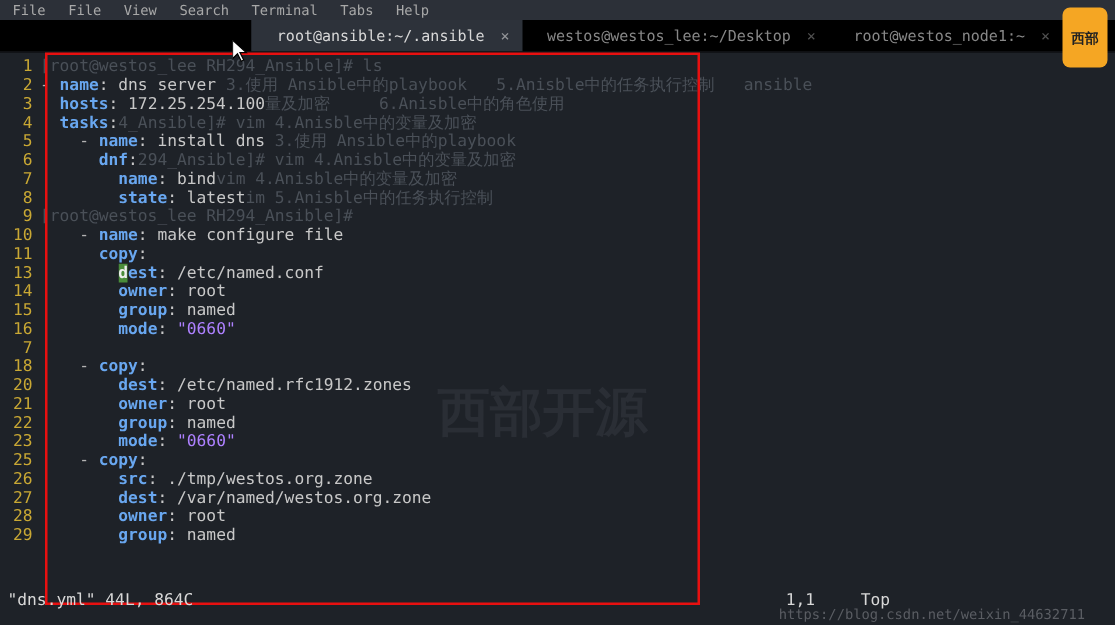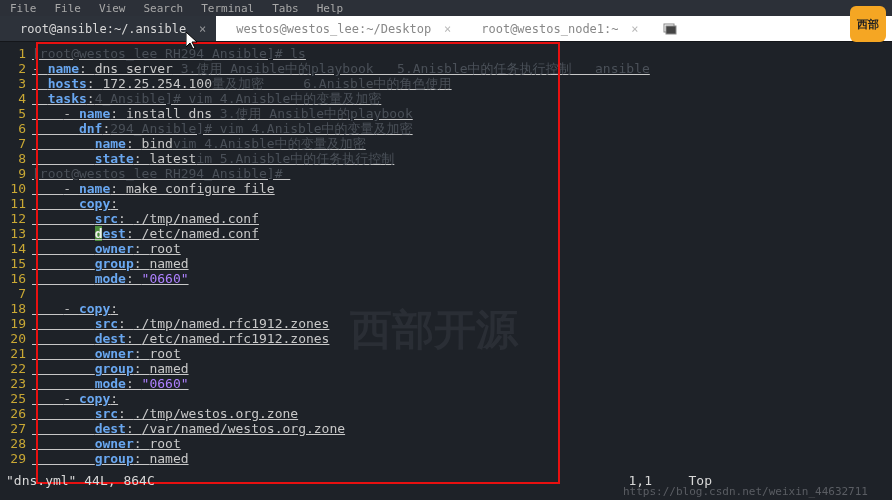--- a/index.html
+++ b/index.html
@@ -17,23 +17,24 @@
   display: flex;
   gap: 18px;
   padding: 2px 10px;
   background: #2c3038;
   height: 16px;
   font-size: 11px;
   color: #a8a8a8;
 }
 .tabbar {
   display: flex;
-  background: #ffffff;
+  background: #000000;
   height: 26px;
   border-bottom: 1px solid #14161a;
+  justify-content: flex-end;
 }
 .tab {
   display: flex;
   align-items: center;
   padding: 0 30px 0 20px;
   position: relative;
   color: #888;
   font-size: 12px;
   min-width: 180px;
 }
@@ -48,21 +49,21 @@
   align-items: center;
   padding: 0 10px;
   width: 42px;
   justify-content: center;
 }
 .corner-logo {
   position: absolute;
   right: 6px;
   top: 6px;
   width: 36px;
-  height: 36px;
+  height: 48px;
   border-radius: 6px;
   background: #f5a623;
   display: flex;
   align-items: center;
   justify-content: center;
   font-size: 11px;
   color: #222;
   font-weight: bold;
   overflow: hidden;
 }
@@ -86,21 +87,21 @@
   line-height: 15px;
   height: 15px;
 }
 .ln {
   width: 32px;
   text-align: right;
   padding-right: 6px;
   color: #c9a834;
   flex-shrink: 0;
 }
-.code { flex: 1; text-decoration: underline; }
+.code { flex: 1; }
 .ghost { color: #4a5058; }
 .k-dash { color: #b3b3b3; }
 .k-key { color: #69a7f0; font-weight: bold; }
 .k-col { color: #c8c8c8; }
 .k-str { color: #c8c8c8; }
 .k-quote { color: #ae81ff; }
 .cursor-v {
   background: #4a8c3a;
   color: #eee;
 }
@@ -184,28 +185,26 @@
       <div class="line"><span class="ln">2</span><span class="code"><span class="k-dash">- </span><span class="k-key">name</span><span class="k-col">: </span><span class="k-str">dns server</span><span class="ghost"> 3.使用 Ansible中的playbook   5.Anisble中的任务执行控制   ansible</span></span></div>
       <div class="line"><span class="ln">3</span><span class="code"><span class="">  </span><span class="k-key">hosts</span><span class="k-col">: </span><span class="k-str">172.25.254.100</span><span class="ghost">量及加密     6.Anisble中的角色使用</span></span></div>
       <div class="line"><span class="ln">4</span><span class="code"><span class="">  </span><span class="k-key">tasks</span><span class="k-col">:</span><span class="ghost">4_Ansible]# vim 4.Anisble中的变量及加密</span></span></div>
       <div class="line"><span class="ln">5</span><span class="code"><span class="">    </span><span class="k-dash">- </span><span class="k-key">name</span><span class="k-col">: </span><span class="k-str">install dns</span><span class="ghost"> 3.使用 Ansible中的playbook</span></span></div>
       <div class="line"><span class="ln">6</span><span class="code"><span class="">      </span><span class="k-key">dnf</span><span class="k-col">:</span><span class="ghost">294_Ansible]# vim 4.Anisble中的变量及加密</span></span></div>
       <div class="line"><span class="ln">7</span><span class="code"><span class="">        </span><span class="k-key">name</span><span class="k-col">: </span><span class="k-str">bind</span><span class="ghost">vim 4.Anisble中的变量及加密</span></span></div>
       <div class="line"><span class="ln">8</span><span class="code"><span class="">        </span><span class="k-key">state</span><span class="k-col">: </span><span class="k-str">latest</span><span class="ghost">im 5.Anisble中的任务执行控制</span></span></div>
       <div class="line"><span class="ln">9</span><span class="code"><span class="ghost">[root@westos_lee RH294_Ansible]# </span></span></div>
       <div class="line"><span class="ln">10</span><span class="code"><span class="">    </span><span class="k-dash">- </span><span class="k-key">name</span><span class="k-col">: </span><span class="k-str">make configure file</span></span></div>
       <div class="line"><span class="ln">11</span><span class="code"><span class="">      </span><span class="k-key">copy</span><span class="k-col">:</span></span></div>
-      <div class="line"><span class="ln">12</span><span class="code"><span class="">        </span><span class="k-key">src</span><span class="k-col">: </span><span class="k-str">./tmp/named.conf</span></span></div>
       <div class="line"><span class="ln">13</span><span class="code"><span class="">        </span><span class="k-key cursor-v">d</span><span class="k-key">est</span><span class="k-col">: </span><span class="k-str">/etc/named.conf</span></span></div>
       <div class="line"><span class="ln">14</span><span class="code"><span class="">        </span><span class="k-key">owner</span><span class="k-col">: </span><span class="k-str">root</span></span></div>
       <div class="line"><span class="ln">15</span><span class="code"><span class="">        </span><span class="k-key">group</span><span class="k-col">: </span><span class="k-str">named</span></span></div>
       <div class="line"><span class="ln">16</span><span class="code"><span class="">        </span><span class="k-key">mode</span><span class="k-col">: </span><span class="k-quote">"0660"</span></span></div>
       <div class="line"><span class="ln">7</span><span class="code"></span></div>
       <div class="line"><span class="ln">18</span><span class="code"><span class="">    </span><span class="k-dash">- </span><span class="k-key">copy</span><span class="k-col">:</span></span></div>
-      <div class="line"><span class="ln">19</span><span class="code"><span class="">        </span><span class="k-key">src</span><span class="k-col">: </span><span class="k-str">./tmp/named.rfc1912.zones</span></span></div>
       <div class="line"><span class="ln">20</span><span class="code"><span class="">        </span><span class="k-key">dest</span><span class="k-col">: </span><span class="k-str">/etc/named.rfc1912.zones</span></span></div>
       <div class="line"><span class="ln">21</span><span class="code"><span class="">        </span><span class="k-key">owner</span><span class="k-col">: </span><span class="k-str">root</span></span></div>
       <div class="line"><span class="ln">22</span><span class="code"><span class="">        </span><span class="k-key">group</span><span class="k-col">: </span><span class="k-str">named</span></span></div>
       <div class="line"><span class="ln">23</span><span class="code"><span class="">        </span><span class="k-key">mode</span><span class="k-col">: </span><span class="k-quote">"0660"</span></span></div>
       <div class="line"><span class="ln">25</span><span class="code"><span class="">    </span><span class="k-dash">- </span><span class="k-key">copy</span><span class="k-col">:</span></span></div>
       <div class="line"><span class="ln">26</span><span class="code"><span class="">        </span><span class="k-key">src</span><span class="k-col">: </span><span class="k-str">./tmp/westos.org.zone</span></span></div>
       <div class="line"><span class="ln">27</span><span class="code"><span class="">        </span><span class="k-key">dest</span><span class="k-col">: </span><span class="k-str">/var/named/westos.org.zone</span></span></div>
       <div class="line"><span class="ln">28</span><span class="code"><span class="">        </span><span class="k-key">owner</span><span class="k-col">: </span><span class="k-str">root</span></span></div>
       <div class="line"><span class="ln">29</span><span class="code"><span class="">        </span><span class="k-key">group</span><span class="k-col">: </span><span class="k-str">named</span></span></div>
     </div>

